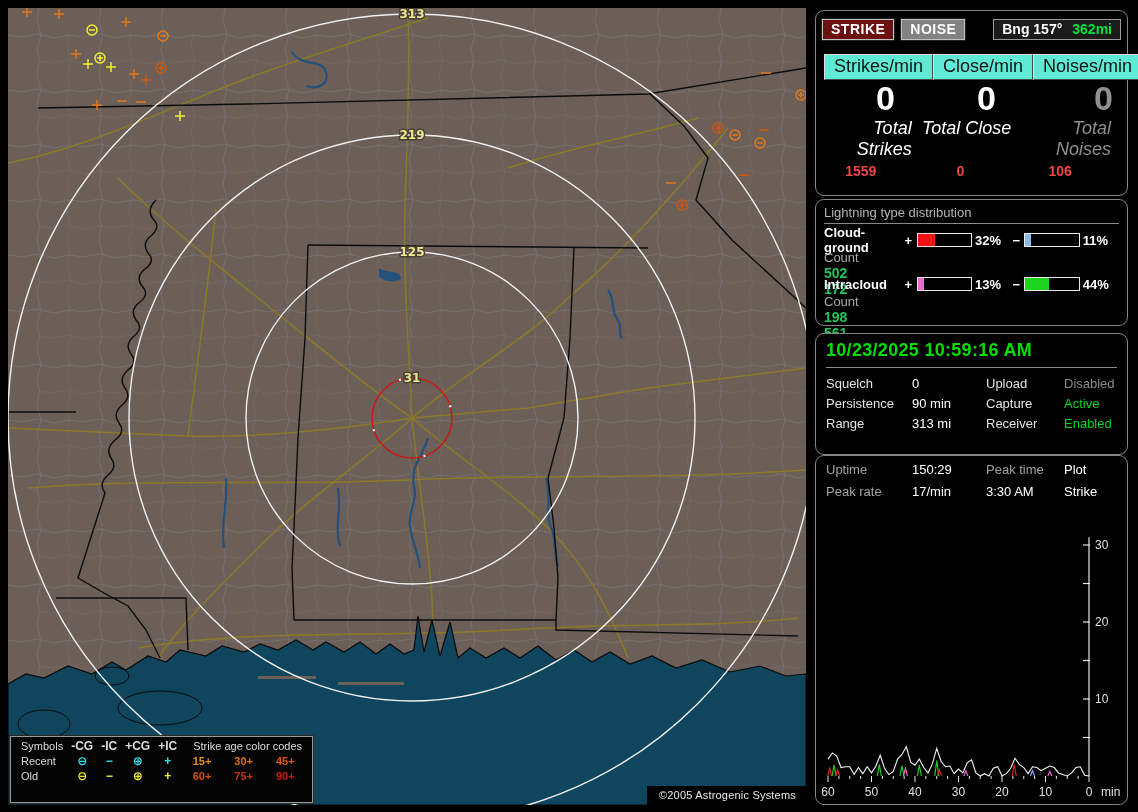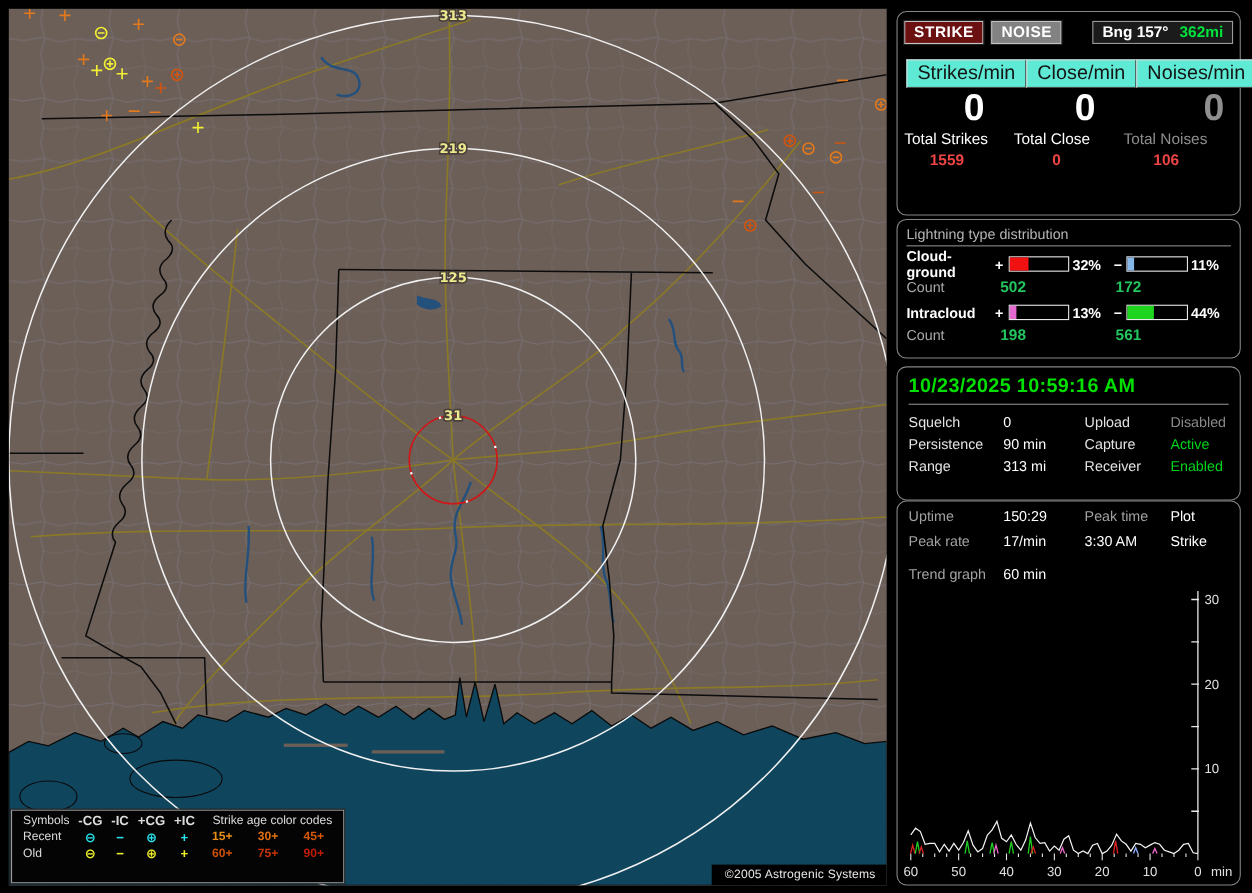--- a/index.html
+++ b/index.html
@@ -38,34 +38,34 @@
   .bng{margin-left:auto;background:#1b1b1b;border:1px solid #9a9a9a;font-weight:bold;font-size:14px;
     padding:1px 8px 2px 8px;color:#fff;white-space:nowrap;}
   .bng .mi{color:#00e23c;margin-left:10px;}
   .rowBtns{display:flex;justify-content:space-between;padding:14px 8px 0 8px;}
   .gbtn{background:#5eead4;color:#141414;font-size:18px;border-top:1px solid #dedede;border-left:1px solid #dedede;
     border-bottom:1px solid #4a4a4a;border-right:1px solid #4a4a4a;padding:1px 9px 2px 9px;}
   .zeros{display:grid;grid-template-columns:1fr 1fr 1fr;padding:0 4px;}
   .zeros div{text-align:right;font-size:34px;font-weight:bold;color:#fff;line-height:36px;padding-right:26px;}
   .zeros div.muted{color:#8f8f8f;padding-right:10px;}
   .totals{display:grid;grid-template-columns:1fr 1fr 1fr;padding:2px 6px 0 6px;}
-  .totals .lab{color:#fff;font-size:14px;padding-right:10px;}
+  .totals .lab{color:#fff;font-size:18px;text-align:right;padding-right:10px;font-style:italic;}
   .totals .lab.muted{color:#8f8f8f;}
   .totals .val{color:#ef4444;font-size:14px;font-weight:bold;text-align:center;padding:3px 22px 0 0;}
 
   
   #panelB .inner{padding:5px 8px;}
   .dist-title{color:#b5b5b5;font-size:13px;border-bottom:1px solid #8a8a8a;padding-bottom:3px;margin-bottom:6px;}
   .drow{display:flex;align-items:center;height:20px;color:#fff;font-size:13px;font-weight:bold;margin-top:2px;}
   .drow .name{width:92px;}
   .drow .sign{width:12px;text-align:center;font-weight:bold;}
   .bar{width:62px;height:12px;border:1px solid #e8e8e8;background:#000;margin:0 3px;}
   .bar i{display:block;height:100%;}
   .pct{width:42px;}
-  .crow{display:flex;color:#a8a8a8;font-size:13px;height:20px;align-items:center;margin-bottom:4px;}
+  .crow{display:flex;color:#a8a8a8;font-size:13px;height:20px;margin-bottom:4px;flex-direction:column;}
   .crow .name{width:92px;}
   .crow b{color:#22c55e;width:113px;font-size:14px;}
 
   
   #panelC .inner{padding:6px 10px;}
   .dt{color:#00df00;font-size:18px;font-weight:bold;border-bottom:1px solid #8a8a8a;padding-bottom:6px;margin-bottom:8px;letter-spacing:.3px;}
   .srow{display:grid;grid-template-columns:86px 74px 78px 1fr;color:#e2e2e2;font-size:13px;height:20px;}
   .srow .v{color:#fff;}
   .green{color:#00d41c !important;}
   .muted2{color:#8a8a8a !important;}
@@ -398,24 +398,20 @@
         <span>Uptime</span>
         <span class="v">150:29</span>
         <span>Peak time</span>
         <span class="v">Plot</span>
       </div>
       <div class="urow">
         <span>Peak rate</span>
         <span class="v">17/min</span>
         <span class="v">3:30 AM</span>
         <span class="v">Strike</span>
-      </div>
-      <div class="trow">
-        <span>Trend graph</span>
-        <span class="v">60 min</span>
       </div>
     </div>
     <div id="trend-wrap">
       <svg id="trend-svg" width="308" height="272" viewBox="0 0 308 272">
           <line x1="271" y1="7.299999999999983" x2="271" y2="246" stroke="#e8e8e8" stroke-width="1.2"></line>
           <line x1="265" y1="207.5" x2="272" y2="207.5" stroke="#e8e8e8" stroke-width="1.2"></line>
           <line x1="265" y1="169" x2="272" y2="169" stroke="#e8e8e8" stroke-width="1.2"></line>
           <line x1="265" y1="130.5" x2="272" y2="130.5" stroke="#e8e8e8" stroke-width="1.2"></line>
           <line x1="265" y1="92" x2="272" y2="92" stroke="#e8e8e8" stroke-width="1.2"></line>
           <line x1="265" y1="53.5" x2="272" y2="53.5" stroke="#e8e8e8" stroke-width="1.2"></line>

